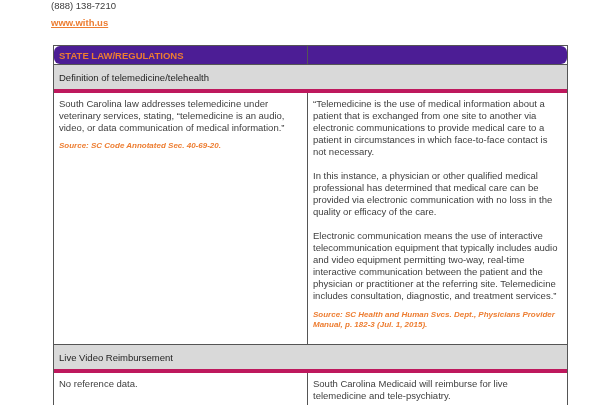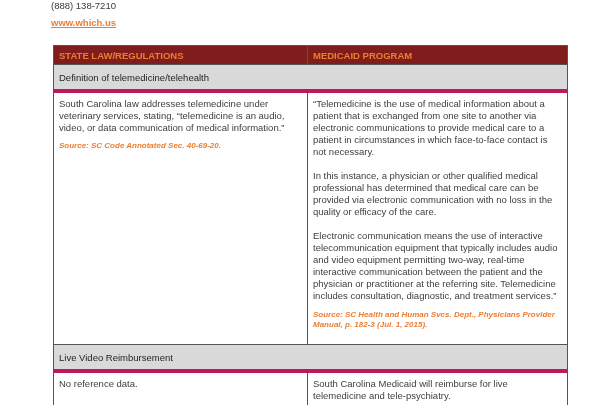--- a/index.html
+++ b/index.html
@@ -23,22 +23,23 @@
     text-decoration: underline; cursor: pointer;
   }
 
   
   .tbl {
     position: absolute; left: 53px; top: 45px; width: 515px;
     border: 1px solid #555555; border-bottom: none;
     box-sizing: border-box; background: #ffffff;
   }
   .hrow {
-    display: flex; background: #7f1d1d; height: 18px;
+    display: flex; background: #4c1d95; height: 18px;
     box-sizing: border-box;
+    border-radius: 6px;
   }
   .hcell {
     font-size: 9.5px; font-weight: bold; color: #ED7D31;
     display: flex; align-items: center;
     padding: 0 5px; box-sizing: border-box;
   }
   .hcell.c1 { width: 254px; border-right: 1px solid #555555; }
   .hcell.c2 { flex: 1; }
   .srow {
     background: #D9D9D9; border-top: 1px solid #555555;
@@ -65,28 +66,27 @@
     font-weight: bold; font-style: italic;
     color: #ED7D31;
   }
   .ccell.c2 .source { margin-top: 8px; }
 </style>
 </head>
 <body>
 
 <div class="letterhead">
   <div class="phone">(888) 138-7210</div>
-  <a class="website">www.which.us</a>
+  <a class="website">www.with.us</a>
 </div>
 
 <div class="tbl">
 
   <div class="hrow">
     <div class="hcell c1">STATE LAW/REGULATIONS</div>
-    <div class="hcell c2">MEDICAID PROGRAM</div>
   </div>
 
   <div class="srow">Definition of telemedicine/telehealth</div>
 
   <div class="crow r1">
     <div class="ccell c1">
       <div class="paras">South Carolina law addresses telemedicine under veterinary services, stating, “telemedicine is an audio, video, or data communication of medical information.”</div>
       <div class="source">Source: SC Code Annotated Sec. 40-69-20.</div>
     </div>
     <div class="ccell c2">

